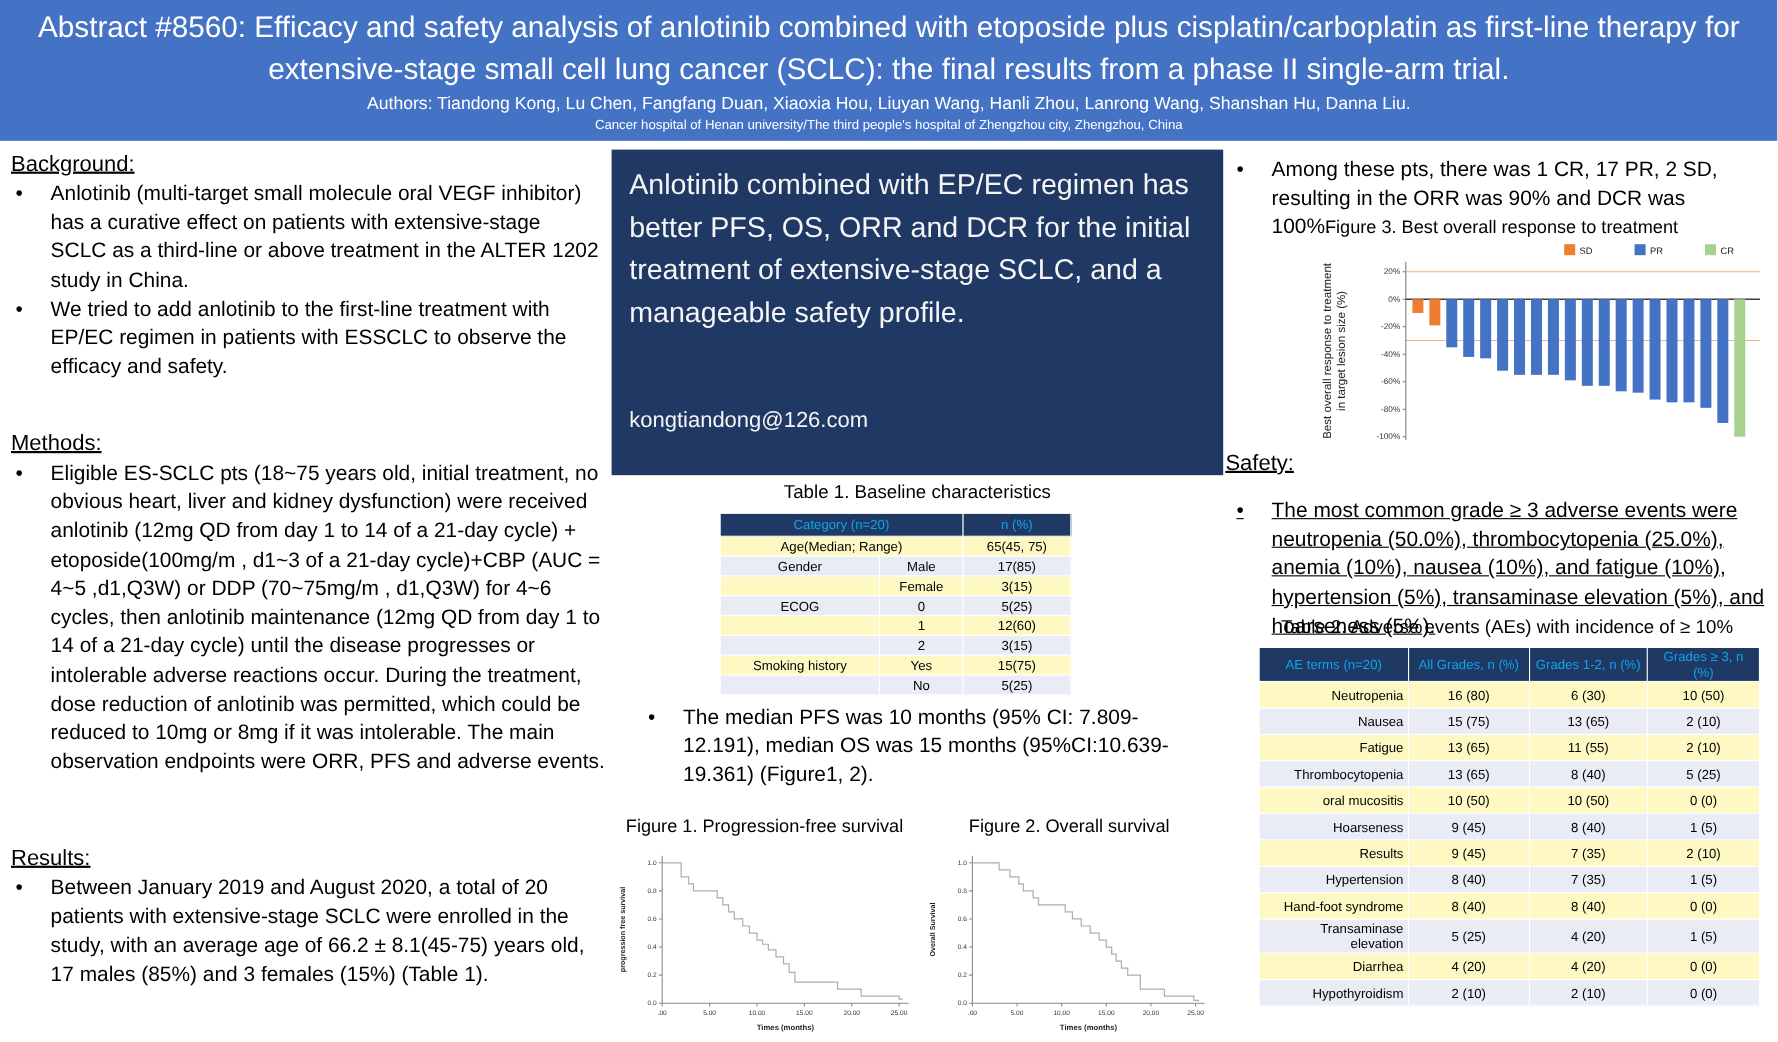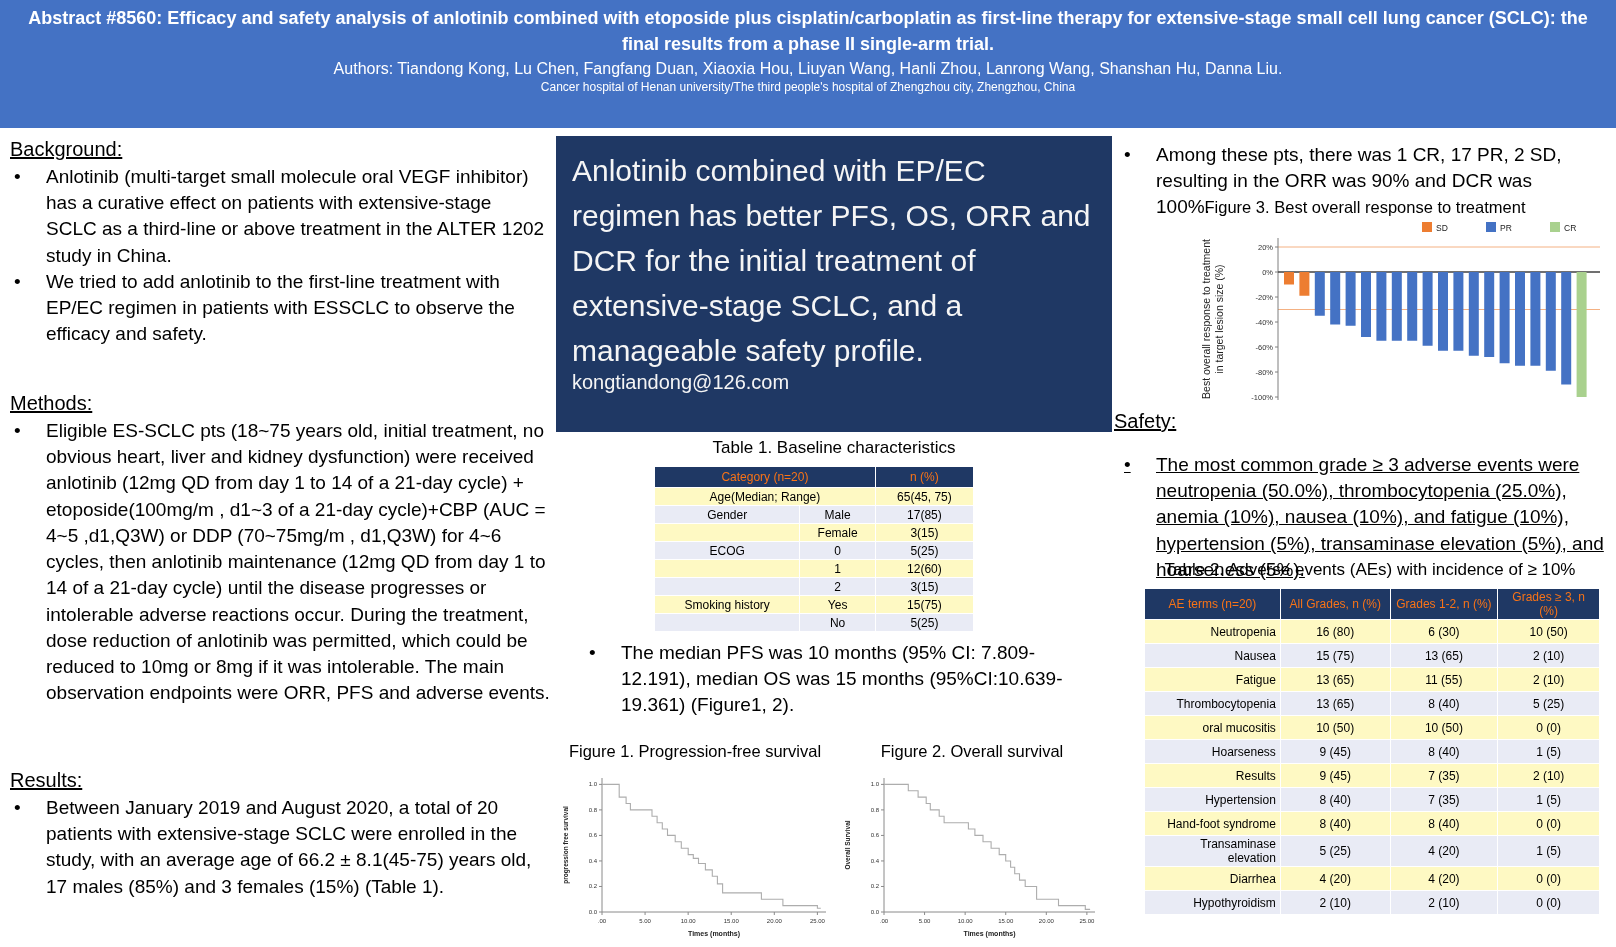--- a/index.html
+++ b/index.html
@@ -1,40 +1,40 @@
 <!DOCTYPE html>
 <html><head>
 <meta charset="utf-8">
 <style>
   html,body{margin:0;padding:0;background:#fff;}
   .poster{position:relative;width:1616px;height:947px;background:#ffffff;overflow:hidden;
           font-family:"Liberation Sans",sans-serif;color:#000;}
   
   .banner{position:absolute;left:0;top:0;width:1616px;height:128px;background:#4472C4;color:#fff;text-align:center;}
-  .banner .title{margin:6px auto 0;max-width:1560px;font-size:18px;line-height:1.42;font-weight:700;}
+  .banner .title{margin:6px auto 0;max-width:1560px;font-size:27px;line-height:1.42;font-weight:400;}
   .banner .authors{margin-top:3px;font-size:16px;font-weight:400;}
   .banner .affil{margin-top:2px;font-size:12px;}
   
   .sec-head{font-size:20px;text-decoration:underline;margin:0 0 3px 0;font-weight:400;}
   .bullets{margin:0;padding:0;list-style:none;}
   .bullet-item{display:flex;font-size:19px;line-height:1.38;}
   .bullet-item::before{content:"\2022";flex:none;width:32px;padding-left:4px;}
   
   .left-col{position:absolute;left:10px;top:134px;width:537px;}
   .sec-bg{position:absolute;left:0;top:4px;width:537px;}
   .sec-methods{position:absolute;left:0;top:258px;width:545px;}
   .sec-results{position:absolute;left:0;top:635px;width:545px;}
   
   .conclusion{position:absolute;left:556px;top:136px;width:556px;height:296px;background:#1F3864;color:#F5F5F5;box-sizing:border-box;padding:12px 16px;}
-  .conclusion .ctext{font-size:30px;line-height:1.5;}
+  .conclusion .ctext{font-size:26px;line-height:1.5;}
   .conclusion .email{position:absolute;left:16px;bottom:38px;font-size:20px;}
   .t1-title{position:absolute;left:556px;top:438px;width:556px;text-align:center;font-size:17px;}
   table.mini{border-collapse:collapse;font-size:12px;}
   table.mini th,table.mini td{border:1px solid #ffffff;text-align:center;padding:1px 4px;}
-  table.mini thead th{background:#1F3864;color:#f97316;font-weight:400;}
+  table.mini thead th{background:#1F3864;color:#0ea5e9;font-weight:400;}
   tr.dark td{background:#fef9c3;}
   tr.light td{background:#E9EBF5;}
   .table1{position:absolute;left:654px;top:466px;width:320px;}
   .table1 th{height:18px;} .table1 td{height:15px;}
   .pfs-bullet{position:absolute;left:585px;top:640px;width:505px;}
   .fig1-cap{position:absolute;left:560px;top:742px;width:270px;text-align:center;font-size:16.5px;}
   .fig2-cap{position:absolute;left:842px;top:742px;width:260px;text-align:center;font-size:16.5px;}
   .fig1-svg{position:absolute;left:558px;top:766px;}
   .fig2-svg{position:absolute;left:840px;top:766px;}
   

